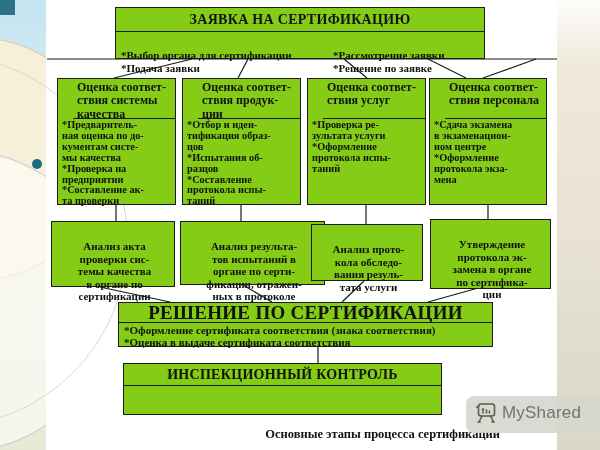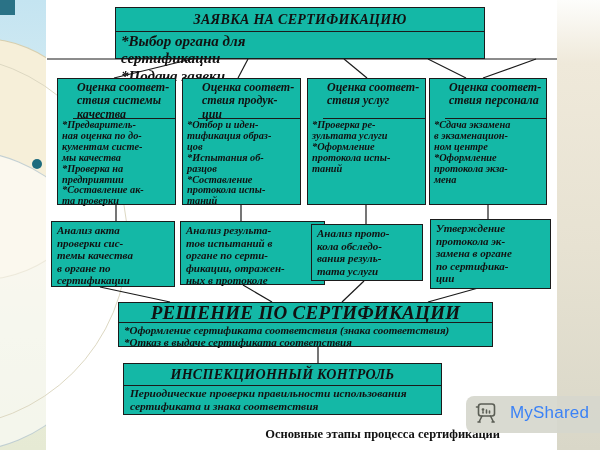--- a/index.html
+++ b/index.html
@@ -21,42 +21,42 @@
        border:1.5px solid #ddd8c2; z-index:0;}
   .dot{position:absolute; left:32px; top:159px; width:10px; height:10px; border-radius:50%; background:#1d6b7e; z-index:1;}
   .bg-right{
     position:absolute; left:557px; top:0; width:43px; height:450px;
     background:linear-gradient(180deg,#fdfdfb 0%,#efe9da 14%,#e7e2d2 55%,#d9d7c8 100%);
   }
   
   .wires{position:absolute; left:0; top:0; z-index:1;}
   .wires line{stroke:#1a1a1a; stroke-width:1.2;}
   
-  .box{position:absolute; box-sizing:border-box; border:1.5px solid #1b1b1b; background:#14b8a6; z-index:2;font-style:italic;}
+  .box{position:absolute; box-sizing:border-box; border:1.5px solid #1b1b1b; background:#84cc16; z-index:2;}
   .pre{white-space:pre-line;}
   .top-box{left:115px; top:7px; width:370px; height:52px;}
   .top-title{height:23px; line-height:23px; text-align:center; font-size:14px; letter-spacing:.3px; border-bottom:1.5px solid #1b1b1b;}
-  .top-body{display:flex; font-size:15px; line-height:1.15; padding:1px 0 0 5px;}
+  .top-body{display:flex; font-size:11px; line-height:1.15; padding:1px 0 0 5px;margin-top:16px;}
   .top-body .lcol{width:212px;}
   .top-body .rcol{flex:1;}
   .col-hd{height:40px; box-sizing:border-box; border-bottom:1.5px solid #1b1b1b; font-size:12px; line-height:1.12; padding:2px 2px 0 4px;margin-left:15px;}
   .col-bd{font-size:10.3px; line-height:1.06; padding:1px 1px 0 4px;}
-  .a-box{font-size:11px; line-height:1.14; padding:2px 2px 0 5px;}
+  .a-box{font-size:11px; line-height:1.14; padding:18px 2px 0 5px;text-align:center;}
   .dec-box{left:118px; top:302px; width:375px; height:45px;}
   .dec-title{height:19px; line-height:19px; text-align:center; font-size:19px; letter-spacing:.3px; border-bottom:1.5px solid #1b1b1b;}
   .dec-body{font-size:11px; line-height:1.1; padding:1px 0 0 5px;}
   .ins-box{left:123px; top:363px; width:319px; height:52px;}
   .ins-title{height:21px; line-height:21px; text-align:center; font-size:14px; letter-spacing:.3px; border-bottom:1.5px solid #1b1b1b;}
   .ins-body{font-size:11.4px; line-height:1.12; padding:1px 0 0 6px;}
   .caption{position:absolute; left:120px; top:427px; width:380px; text-align:right; font-size:12.5px; z-index:2;}
   
   .wm-pill{position:absolute; left:466px; top:396px; width:134px; height:37px;
     background:rgba(214,215,205,.92); border-radius:8px 0 0 8px; z-index:4;}
-  .wm{position:absolute; left:474px; top:400px; display:flex; align-items:center; gap:12px; z-index:5;
-    font-family:"Liberation Sans", sans-serif; font-weight:500; color:#3b82f6; font-size:17px; letter-spacing:.2px;}
+  .wm{position:absolute; left:474px; top:400px; display:flex; align-items:center; gap:4px; z-index:5;
+    font-family:"Liberation Sans", sans-serif; font-weight:500; color:#737373; font-size:17px; letter-spacing:.2px;}
   .wm svg{display:block;}
 </style>
 </head>
 <body>
 
 <div class="slide">
 
   <div class="bg-left">
     <div class="circle c1"></div>
     <div class="circle c2"></div>
@@ -82,20 +82,22 @@
     <line x1="364" y1="281" x2="342" y2="302"></line>
     <line x1="489" y1="285" x2="428" y2="302"></line>
     <line x1="318" y1="347" x2="318" y2="363"></line>
   </svg>
 
   <div class="box top-box">
     <div class="top-title">ЗАЯВКА НА СЕРТИФИКАЦИЮ</div>
     <div class="top-body">
       <div class="lcol pre">*Выбор органа для сертификации
 *Подача заявки</div>
+      <div class="rcol pre">*Рассмотрение заявки
+*Решение по заявке</div>
     </div>
   </div>
 
   <div class="box" style="left:57px;top:78px;width:119px;height:127px">
     <div class="col-hd pre">Оценка соответ-
 ствия системы
 качества</div>
     <div class="col-bd pre">*Предваритель-
 ная оценка по до-
 кументам систе-
@@ -154,27 +156,25 @@
 тата услуги</div>
   <div class="box a-box pre" style="left:430px;top:219px;width:121px;height:70px">Утверждение
 протокола эк-
 замена в органе
 по сертифика-
 ции</div>
 
   <div class="box dec-box">
     <div class="dec-title">РЕШЕНИЕ ПО СЕРТИФИКАЦИИ</div>
     <div class="dec-body pre">*Оформление сертификата соответствия (знака соответствия)
-*Отказ в выдаче сертификата соответствия</div>
+*Оценка в выдаче сертификата соответствия</div>
   </div>
 
   <div class="box ins-box">
     <div class="ins-title">ИНСПЕКЦИОННЫЙ КОНТРОЛЬ</div>
-    <div class="ins-body pre">Периодические проверки правильности использования
-сертификата и знака соответствия</div>
   </div>
 
   <div class="caption">Основные этапы процесса сертификации</div>
 
   <div class="wm-pill"></div>
   <div class="wm">
     <svg width="24" height="26" viewBox="0 0 24 26">
       <g fill="none" stroke="#5b5e55" stroke-width="1.6" stroke-linecap="round">
         <rect x="4.5" y="4" width="16" height="12" rx="2.5"></rect>
         <path d="M2.5 7 h2"></path>

